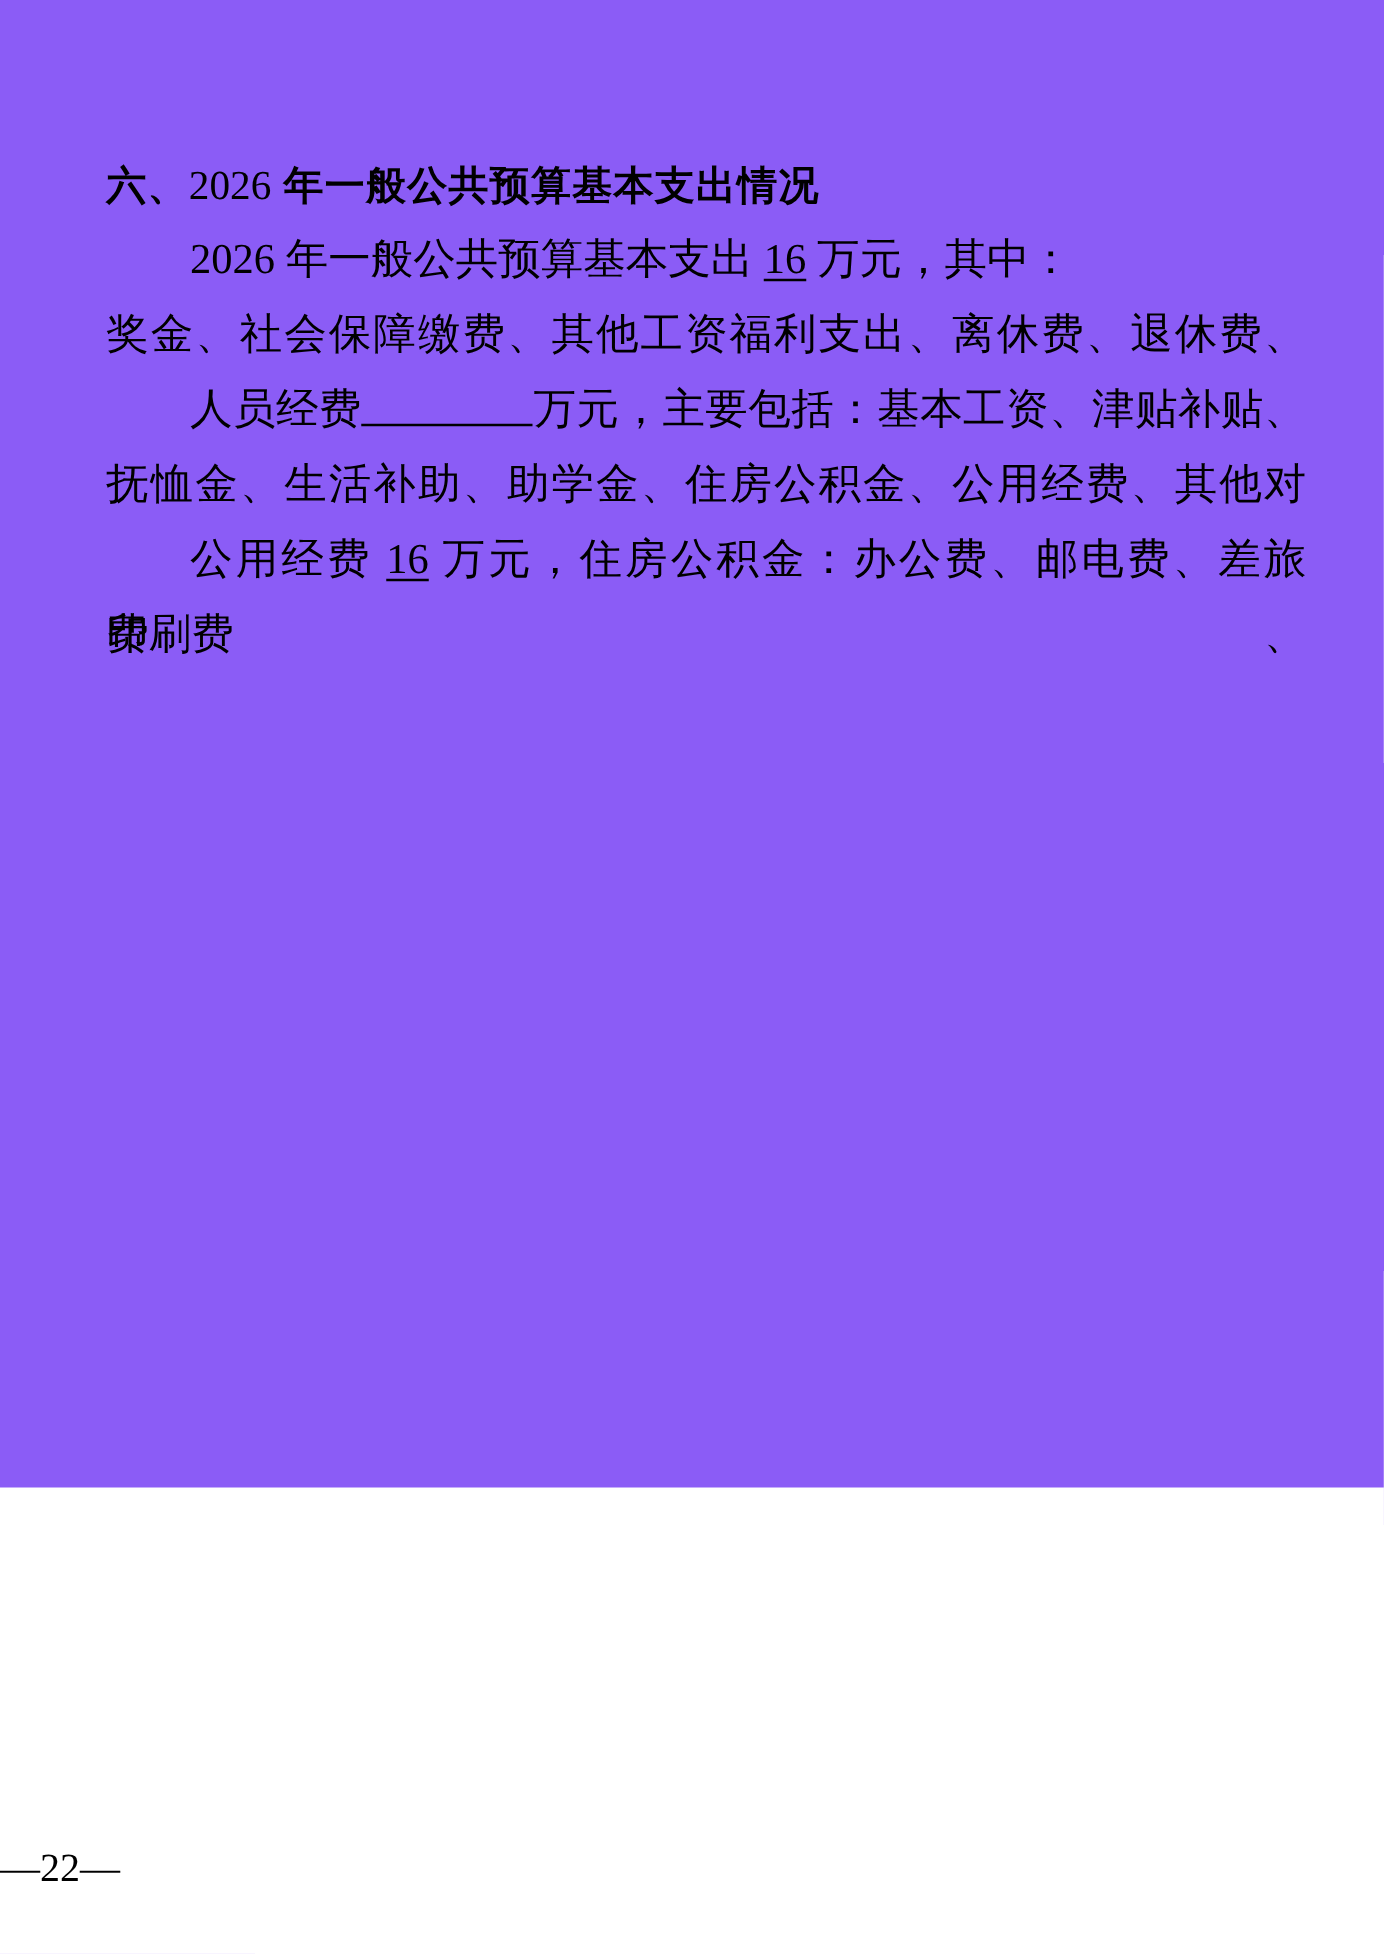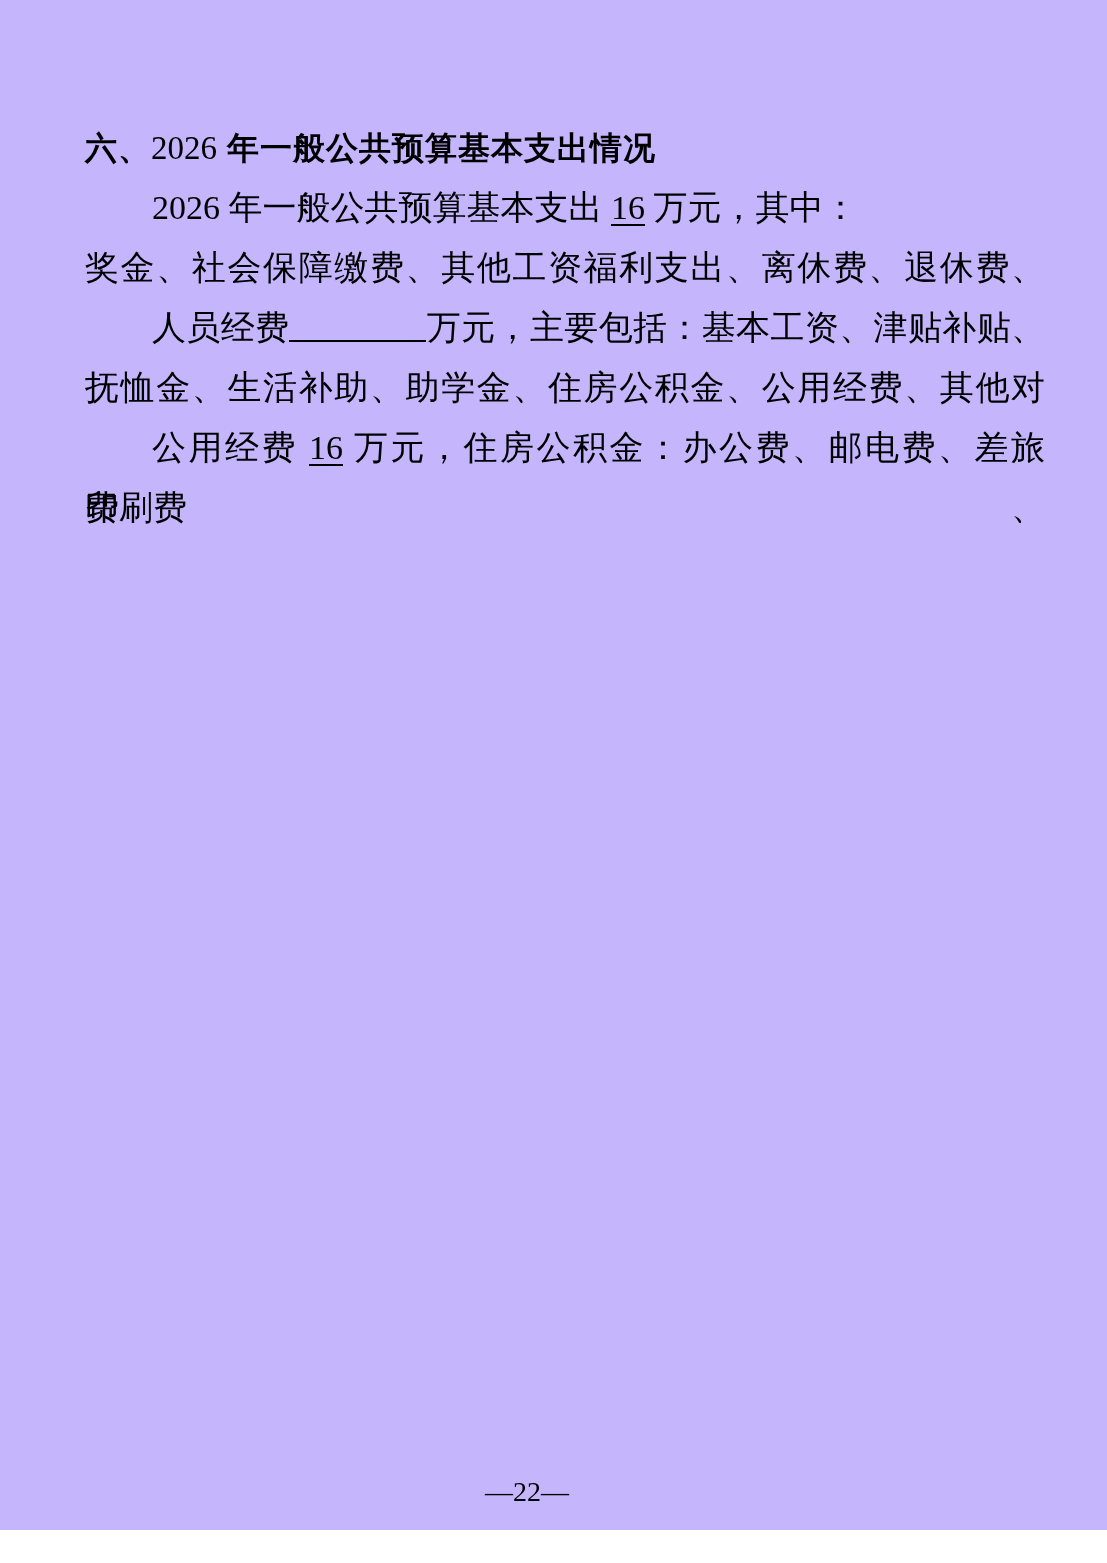--- a/index.html
+++ b/index.html
@@ -12,22 +12,22 @@
     position: relative;
     width: 1107px;
     height: 1563px;
     color: #000000;
     overflow: hidden;
   }
   .page {
     position: absolute;
     left: 0; top: 0;
     width: 1107px;
-    height: 1530px;
-    background: #c4b5fd;
+    height: 1190px;
+    background: #8b5cf6;
   }
   .content {
     position: absolute;
     left: 85px;
     top: 118px;
     width: 960px;
   }
   .line {
     font-family: Liberation Serif, serif;
     font-size: 34px;
@@ -63,23 +63,22 @@
     width: 137px;
     height: 1px;
     border-bottom: 2px solid #000000;
     margin-bottom: -3px;
   }
   .pagenum {
     position: absolute;
     left: 0;
     top: 1476px;
     width: 1054px;
-    text-align: center;
     font-family: "Liberation Serif", "DejaVu Serif", serif;
-    font-size: 28px;
+    font-size: 32px;
     color: #000000;
   }
 </style>
 </head>
 <body>
 
 <div class="page">
   <div class="content">
 
     <div class="line heading">

